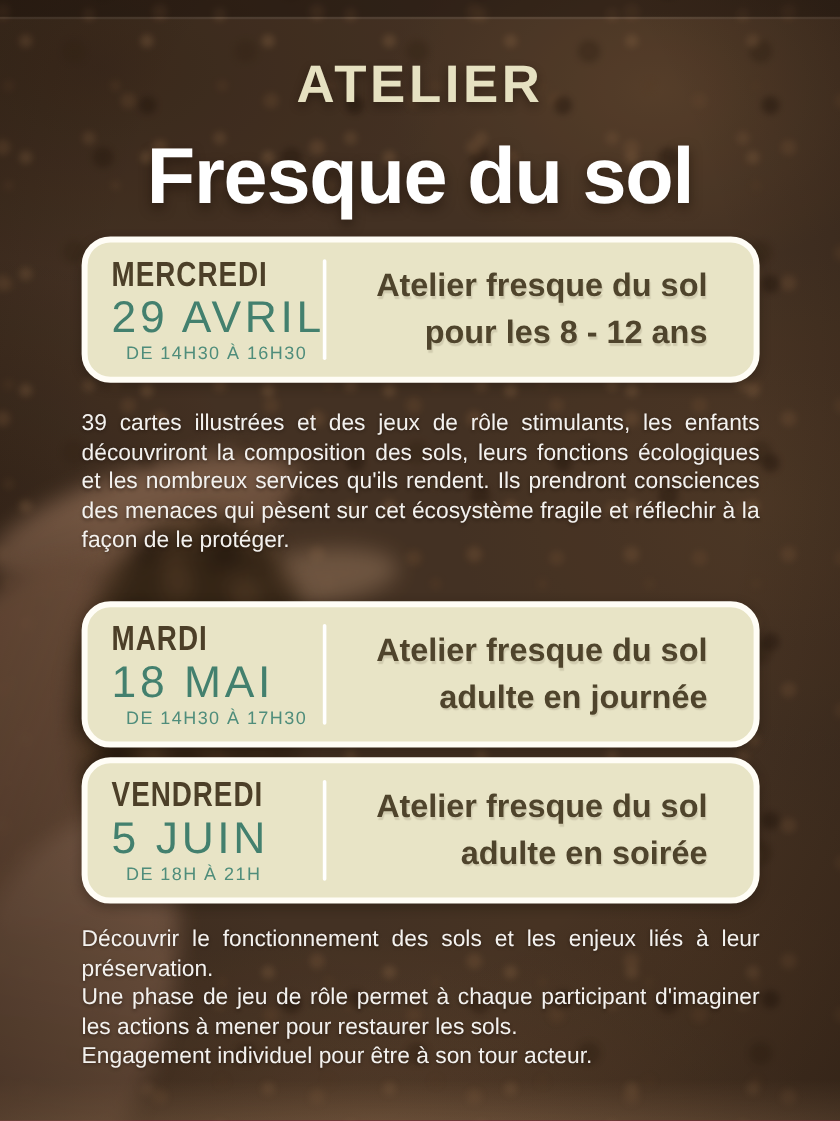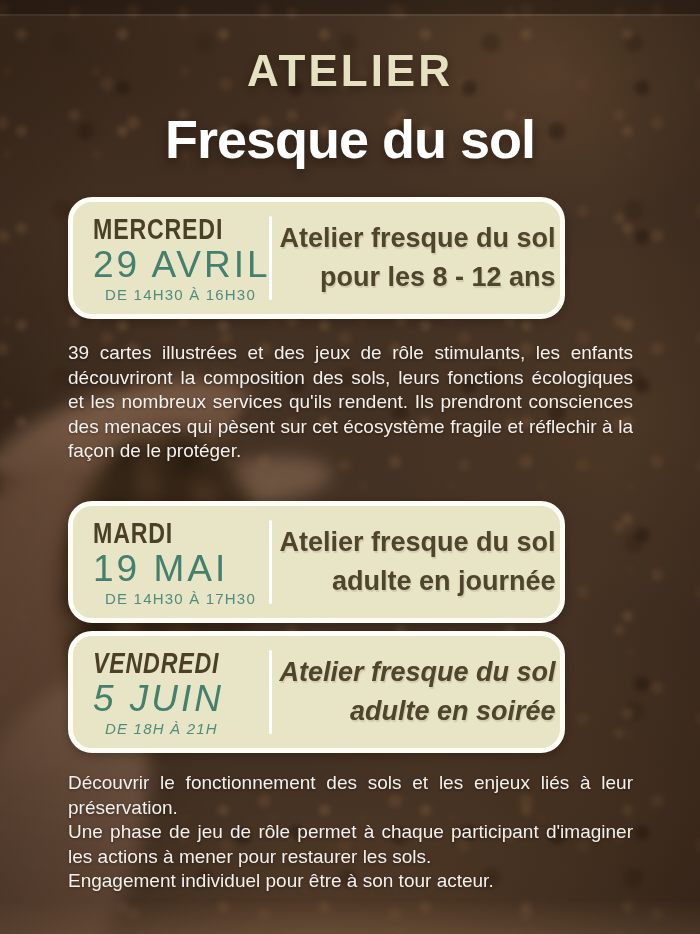--- a/index.html
+++ b/index.html
@@ -59,32 +59,32 @@
       radial-gradient(ellipse at 50% 38%, transparent 55%, rgba(24,14,7,.38) 100%),
       rgba(33,21,12,.22);}
   
   .kicker{
     position:absolute;left:0;right:0;top:46px;text-align:center;
     font-size:44px;font-weight:700;letter-spacing:3px;color:#e6e1c1;
     text-shadow:0 3px 8px rgba(25,15,8,.45);
   }
   .main-title{
     position:absolute;left:0;right:0;top:108px;text-align:center;
-    font-size:54px;font-weight:700;letter-spacing:-1px;color:#ffffff;
+    font-size:66px;font-weight:700;letter-spacing:-1px;color:#ffffff;
     text-shadow:0 4px 10px rgba(25,15,8,.55);
   }
   
   .event-card{
-    position:absolute;left:68px;width:497px;height:122px;
+    position:absolute;left:68px;width:565px;height:122px;
     background:#e8e4c6;border:5px solid #fffdf6;border-radius:24px;
     box-sizing:border-box;box-shadow:0 3px 9px rgba(20,12,6,.30);
   }
   .card-1{top:197px;}
   .card-2{top:501px;}
-  .card-3{top:631px;font-style:italic;}
+  .card-3{top:631px;}
   .event-left{position:absolute;left:20px;top:11px;white-space:nowrap;}
   .event-day{
     display:inline-block;transform:scaleX(.80);transform-origin:left center;
     font-size:29px;font-weight:700;letter-spacing:1px;color:#4c3f28;line-height:32px;
   }
   .event-date{
     font-size:37px;font-weight:400;letter-spacing:3px;color:#43806e;line-height:39px;
   }
   .event-time{
     font-size:15px;font-weight:400;letter-spacing:1.2px;color:#4f8d7b;line-height:19px;margin-top:1px;margin-left:12px;
@@ -144,21 +144,21 @@
         <div>pour les 8 - 12 ans</div>
       </div>
     </div>
   </div>
 
   <div class="body-text para-children">39 cartes illustrées et des jeux de rôle stimulants, les enfants découvriront la composition des sols, leurs fonctions écologiques et les nombreux services qu'ils rendent. Ils prendront consciences des menaces qui pèsent sur cet écosystème fragile et réflechir à la façon de le protéger.</div>
 
   <div class="event-card card-2">
     <div class="event-left">
       <div><span class="event-day">MARDI</span></div>
-      <div class="event-date">19 MAI</div>
+      <div class="event-date">18 MAI</div>
       <div class="event-time">DE 14H30 À 17H30</div>
     </div>
     <div class="event-divider"></div>
     <div class="event-right">
       <div class="event-title">
         <div>Atelier fresque du sol</div>
         <div>adulte en journée</div>
       </div>
     </div>
   </div>

